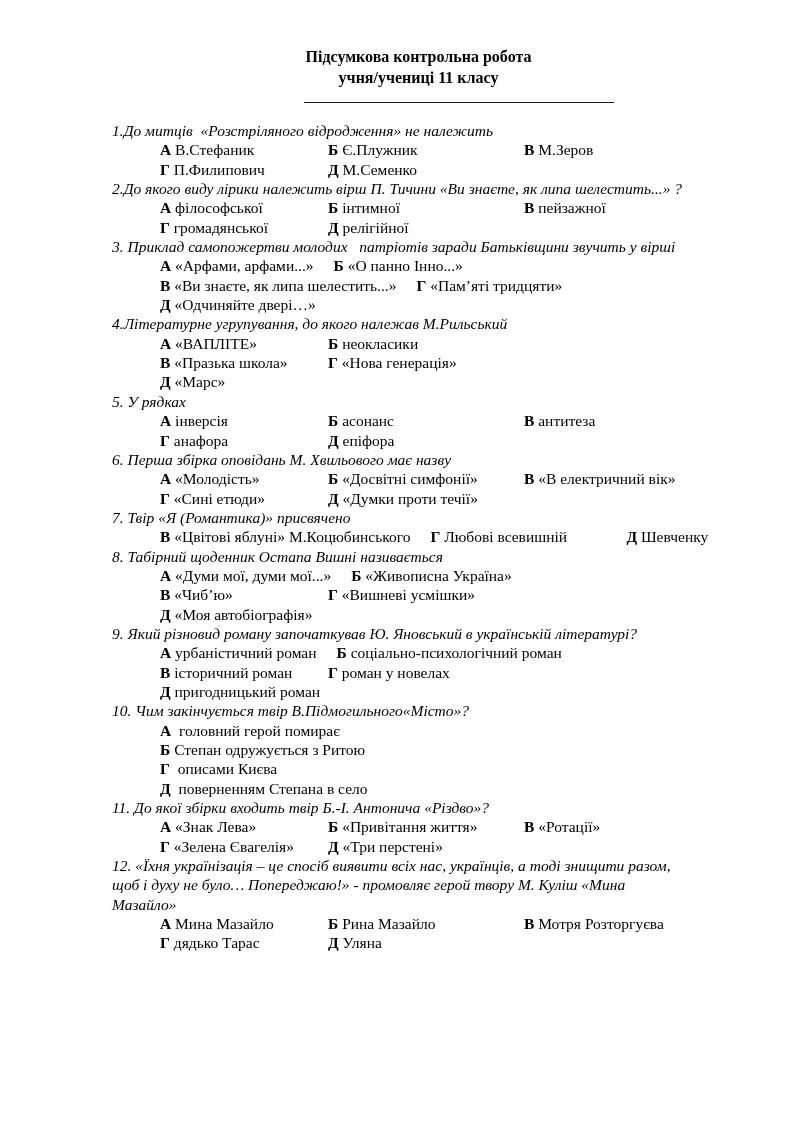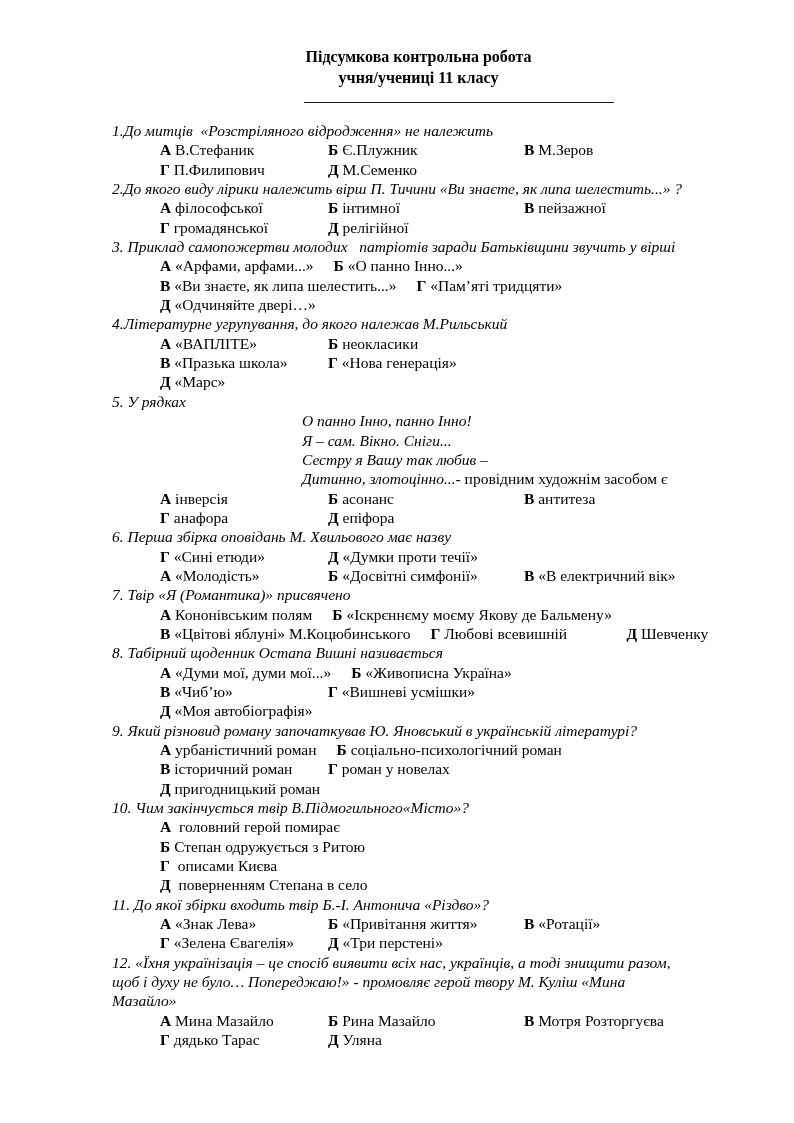--- a/index.html
+++ b/index.html
@@ -96,37 +96,30 @@
         <div class="opt-row"><span class="opt"><b class="opt-letter">Д</b> <span class="opt-text">«Одчиняйте двері…»</span></span></div>
       </div>
       <div class="question">
         <p class="q-text">4.Літературне угрупування, до якого належав М.Рильський</p>
         <div class="opt-row"><span class="opt"><b class="opt-letter">А</b> <span class="opt-text">«ВАПЛІТЕ»</span></span><span class="opt"><b class="opt-letter">Б</b> <span class="opt-text">неокласики</span></span></div>
         <div class="opt-row"><span class="opt"><b class="opt-letter">В</b> <span class="opt-text">«Празька школа»</span></span><span class="opt"><b class="opt-letter">Г</b> <span class="opt-text">«Нова генерація»</span></span></div>
         <div class="opt-row"><span class="opt"><b class="opt-letter">Д</b> <span class="opt-text">«Марс»</span></span></div>
       </div>
       <div class="question">
         <p class="q-text">5. У рядках</p>
-        <div class="poem">
-          <div class="poem-line"><span>О панно Інно, панно Інно!</span></div>
-          <div class="poem-line"><span>Я – сам. Вікно. Сніги...</span></div>
-          <div class="poem-line"><span>Сестру я Вашу так любив –</span></div>
-          <div class="poem-line"><span>Дитинно, злотоцінно...-</span><span class="poem-tail"> провідним художнім засобом є</span></div>
-        </div>
         <div class="opt-row"><span class="opt"><b class="opt-letter">А</b> <span class="opt-text">інверсія</span></span><span class="opt"><b class="opt-letter">Б</b> <span class="opt-text">асонанс</span></span><span class="opt"><b class="opt-letter">В</b> <span class="opt-text">антитеза</span></span></div>
         <div class="opt-row"><span class="opt"><b class="opt-letter">Г</b> <span class="opt-text">анафора</span></span><span class="opt"><b class="opt-letter">Д</b> <span class="opt-text">епіфора</span></span></div>
       </div>
       <div class="question">
         <p class="q-text">6. Перша збірка оповідань М. Хвильового має назву</p>
+        <div class="opt-row"><span class="opt"><b class="opt-letter">А</b> <span class="opt-text">«Молодість»</span></span><span class="opt"><b class="opt-letter">Б</b> <span class="opt-text">«Досвітні симфонії»</span></span><span class="opt"><b class="opt-letter">В</b> <span class="opt-text">«В електричний вік»</span></span></div>
         <div class="opt-row"><span class="opt"><b class="opt-letter">Г</b> <span class="opt-text">«Сині етюди»</span></span><span class="opt"><b class="opt-letter">Д</b> <span class="opt-text">«Думки проти течії»</span></span></div>
-        <div class="opt-row"><span class="opt"><b class="opt-letter">А</b> <span class="opt-text">«Молодість»</span></span><span class="opt"><b class="opt-letter">Б</b> <span class="opt-text">«Досвітні симфонії»</span></span><span class="opt"><b class="opt-letter">В</b> <span class="opt-text">«В електричний вік»</span></span></div>
       </div>
       <div class="question">
         <p class="q-text">7. Твір «Я (Романтика)» присвячено</p>
-        <div class="opt-row"><span class="opt"><b class="opt-letter">А</b> <span class="opt-text">Кононівським полям</span></span><span class="opt"><b class="opt-letter">Б</b> <span class="opt-text">«Іскрєннєму моєму Якову де Бальмену»</span></span></div>
         <div class="opt-row"><span class="opt"><b class="opt-letter">В</b> <span class="opt-text">«Цвітові яблуні» М.Коцюбинського</span></span><span class="opt"><b class="opt-letter">Г</b> <span class="opt-text">Любові всевишній</span></span><span class="opt"><b class="opt-letter">Д</b> <span class="opt-text">Шевченку</span></span></div>
       </div>
       <div class="question">
         <p class="q-text">8. Табірний щоденник Остапа Вишні називається</p>
         <div class="opt-row"><span class="opt"><b class="opt-letter">А</b> <span class="opt-text">«Думи мої, думи мої...»</span></span><span class="opt"><b class="opt-letter">Б</b> <span class="opt-text">«Живописна Україна»</span></span></div>
         <div class="opt-row"><span class="opt"><b class="opt-letter">В</b> <span class="opt-text">«Чиб’ю»</span></span><span class="opt"><b class="opt-letter">Г</b> <span class="opt-text">«Вишневі усмішки»</span></span></div>
         <div class="opt-row"><span class="opt"><b class="opt-letter">Д</b> <span class="opt-text">«Моя автобіографія»</span></span></div>
       </div>
       <div class="question">
         <p class="q-text">9. Який різновид роману започаткував Ю. Яновський в українській літературі?</p>

